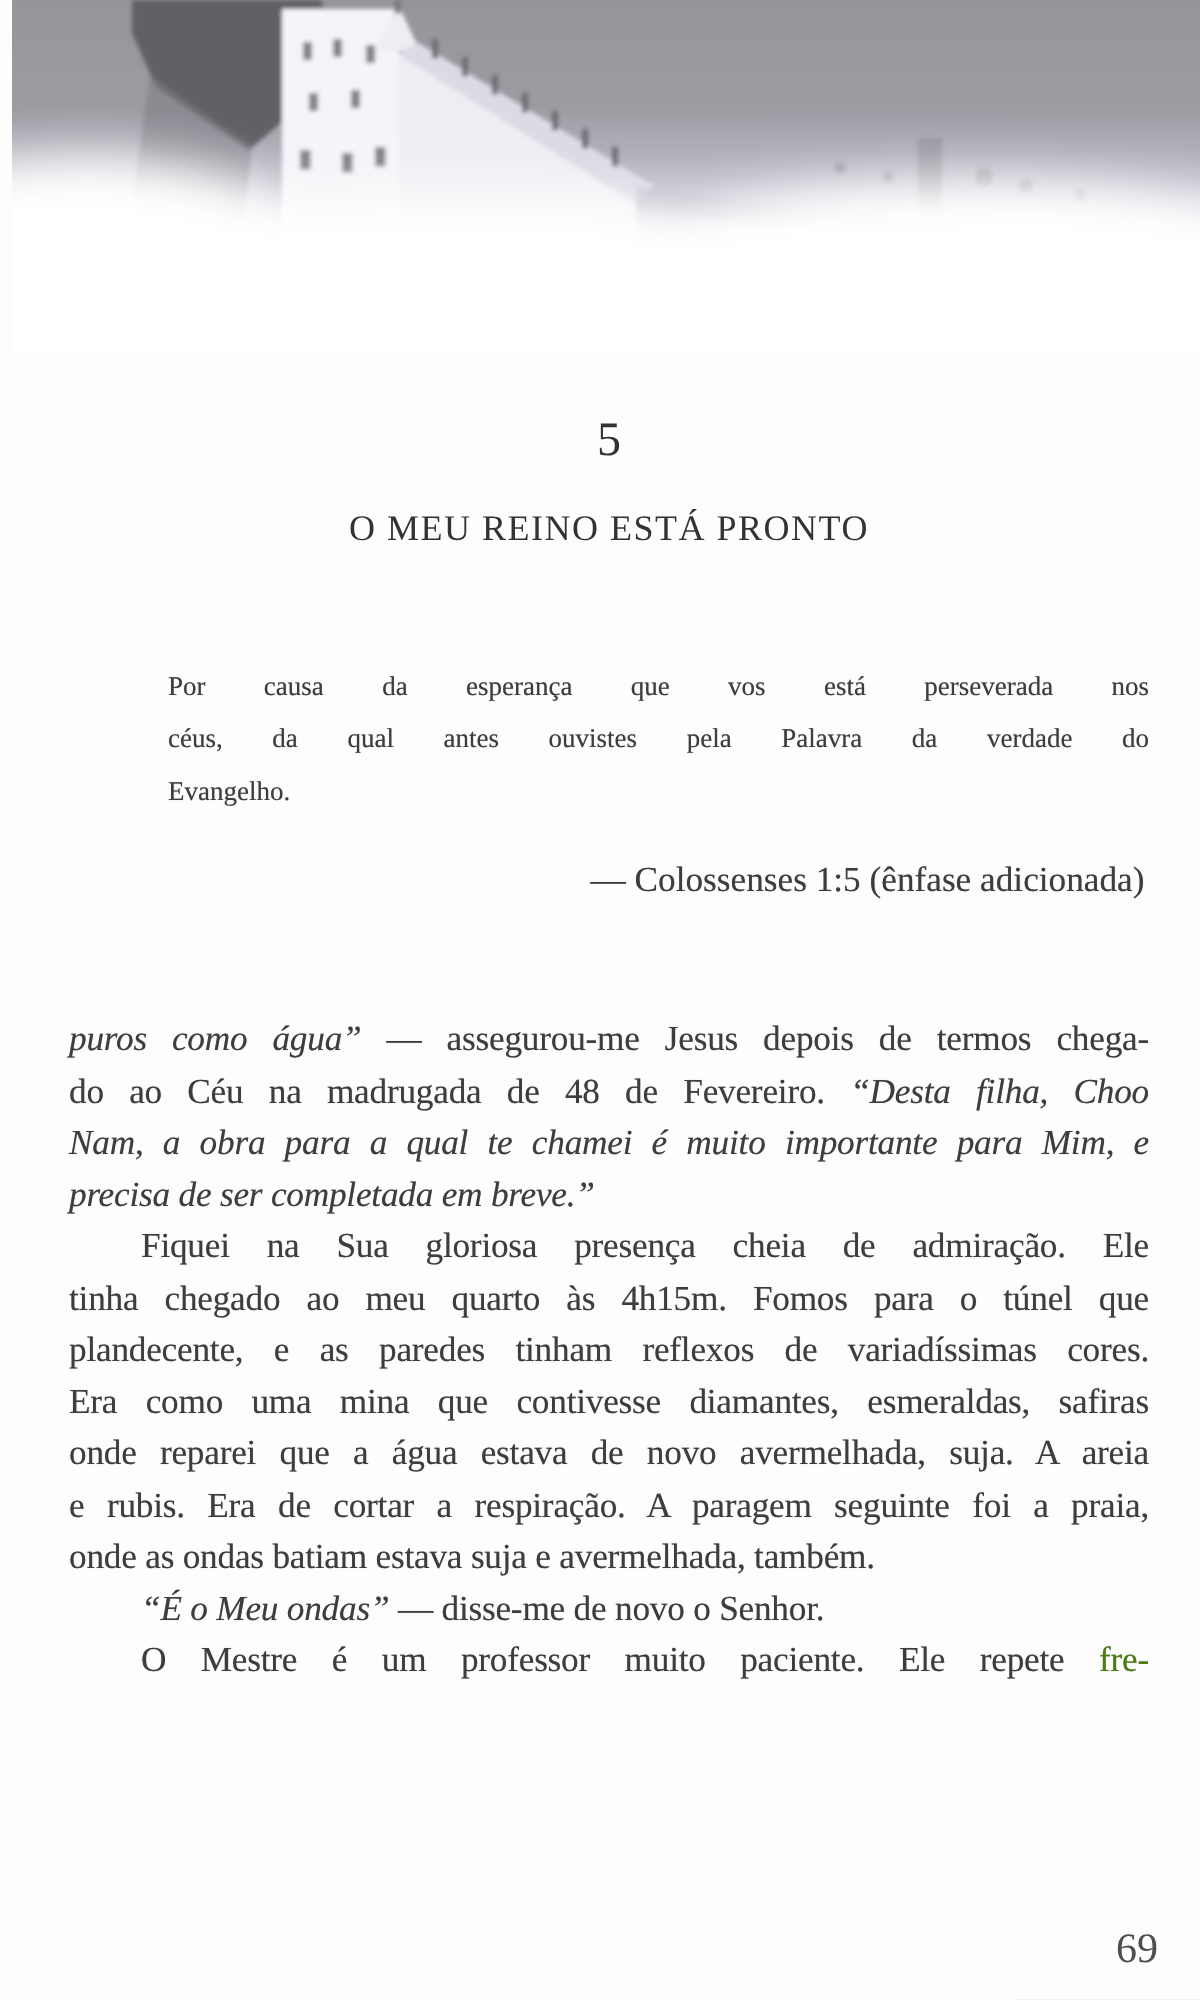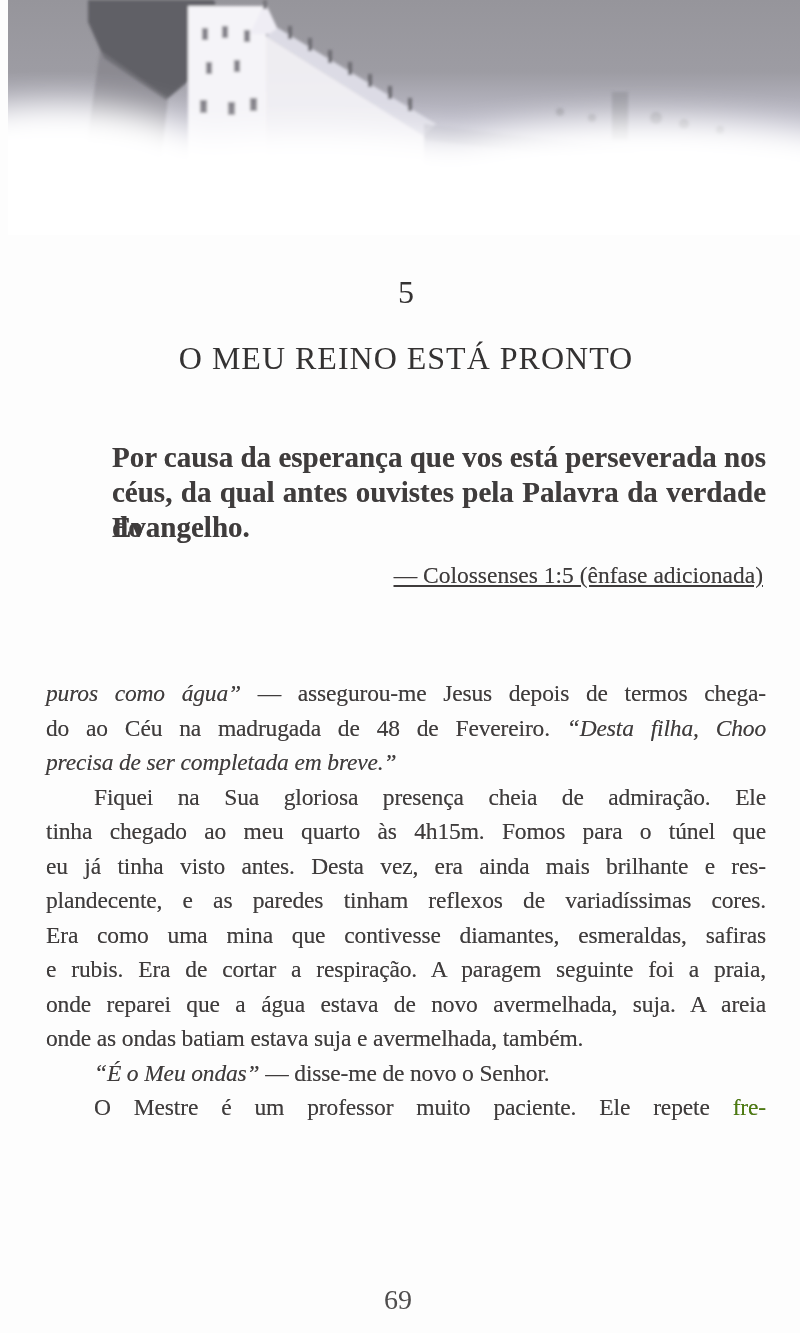--- a/index.html
+++ b/index.html
@@ -9,52 +9,50 @@
     font-family:"Liberation Serif","DejaVu Serif",serif;
     color:#3f3c3c;
   }
   .hero{position:absolute;top:0;left:8px;width:792px;height:235px;}
   .chapnum{
     position:absolute;top:274px;left:46px;width:720px;
     text-align:center;font-size:32px;color:#343232;
   }
   .title{
     position:absolute;top:340px;left:46px;width:720px;margin:0;
-    text-align:center;font-size:32px;font-weight:normal;
+    text-align:center;font-size:24px;font-weight:normal;
     letter-spacing:1px;color:#343232;
   }
   .epigraph{
     position:absolute;top:440px;left:112px;width:654px;
-    font-size:29px;line-height:35px;
+    font-size:18px;line-height:35px;
     text-shadow:0 0 0.5px rgba(63,60,60,.55);
-    font-weight:bold;
   }
   .attribution{
-    position:absolute;top:562px;left:46px;width:717px;
+    position:absolute;top:574px;left:46px;width:717px;
     font-size:23.5px;text-align:right;
     text-shadow:0 0 0.5px rgba(63,60,60,.55);
-    text-decoration:underline;
   }
   .bodytext{
     position:absolute;top:676px;left:46px;width:720px;
     font-size:23.5px;line-height:34.5px;letter-spacing:-0.15px;
     text-shadow:0 0 0.5px rgba(63,60,60,.55);
   }
   .line{
     text-align:justify;text-align-last:justify;
     height:34.5px;overflow:visible;
   }
   .epigraph .line{height:35px;}
   .line.last{text-align-last:left;}
   .line.indent{text-indent:48px;}
   .it{font-style:italic;}
   .tint{color:#4d7c0f;}
   .pagenum{
-    position:absolute;top:1284px;left:38px;width:720px;
-    text-align:center;font-size:28px;color:#4f4d4d;
+    position:absolute;top:1284px;left:52px;width:720px;
+    text-align:right;font-size:28px;color:#4f4d4d;
   }
 </style>
 </head>
 <body>
 
 <div class="page">
 
   <div class="hero">
     <svg width="792" height="235" viewBox="0 0 792 235" xmlns="http://www.w3.org/2000/svg">
       <defs>
@@ -130,30 +128,30 @@
         <div class="line last">Evangelho.</div>
       </div>
   </div>
 
   <div class="attribution">— Colossenses 1:5 (ênfase adicionada)</div>
 
   <div class="bodytext">
       <div class="para">
         <div class="line"><span class="it">puros como água”</span><span> — assegurou-me Jesus depois de termos chega-</span></div>
         <div class="line"><span>do ao Céu na madrugada de 48 de Fevereiro. </span><span class="it">“Desta filha, Choo</span></div>
+        <div class="line"><span class="it">Nam, a obra para a qual te chamei é muito importante para Mim, e</span></div>
         <div class="line last"><span class="it">precisa de ser completada em breve.”</span></div>
       </div>
       <div class="para">
         <div class="line indent"><span>Fiquei na Sua gloriosa presença cheia de admiração. Ele</span></div>
         <div class="line"><span>tinha chegado ao meu quarto às 4h15m. Fomos para o túnel que</span></div>
-        <div class="line"><span>eu já tinha visto antes. Desta vez, era ainda mais brilhante e res-</span></div>
         <div class="line"><span>plandecente, e as paredes tinham reflexos de variadíssimas cores.</span></div>
         <div class="line"><span>Era como uma mina que contivesse diamantes, esmeraldas, safiras</span></div>
+        <div class="line"><span>onde reparei que a água estava de novo avermelhada, suja. A areia</span></div>
         <div class="line"><span>e rubis. Era de cortar a respiração. A paragem seguinte foi a praia,</span></div>
-        <div class="line"><span>onde reparei que a água estava de novo avermelhada, suja. A areia</span></div>
         <div class="line last"><span>onde as ondas batiam estava suja e avermelhada, também.</span></div>
       </div>
       <div class="para">
         <div class="line last indent"><span class="it">“É o Meu ondas”</span><span> — disse-me de novo o Senhor.</span></div>
       </div>
       <div class="para">
         <div class="line indent"><span>O Mestre é um professor muito paciente. Ele repete </span><span class="tint">fre-</span></div>
       </div>
     </div>
 

